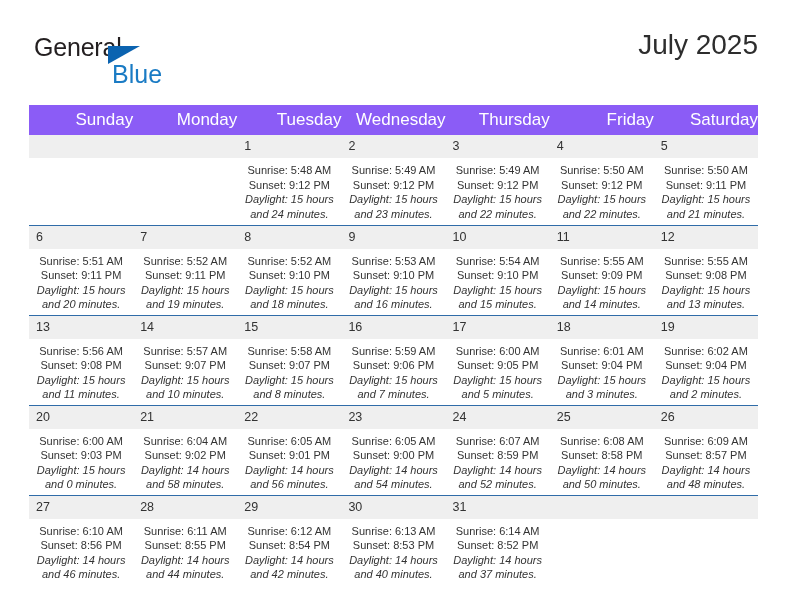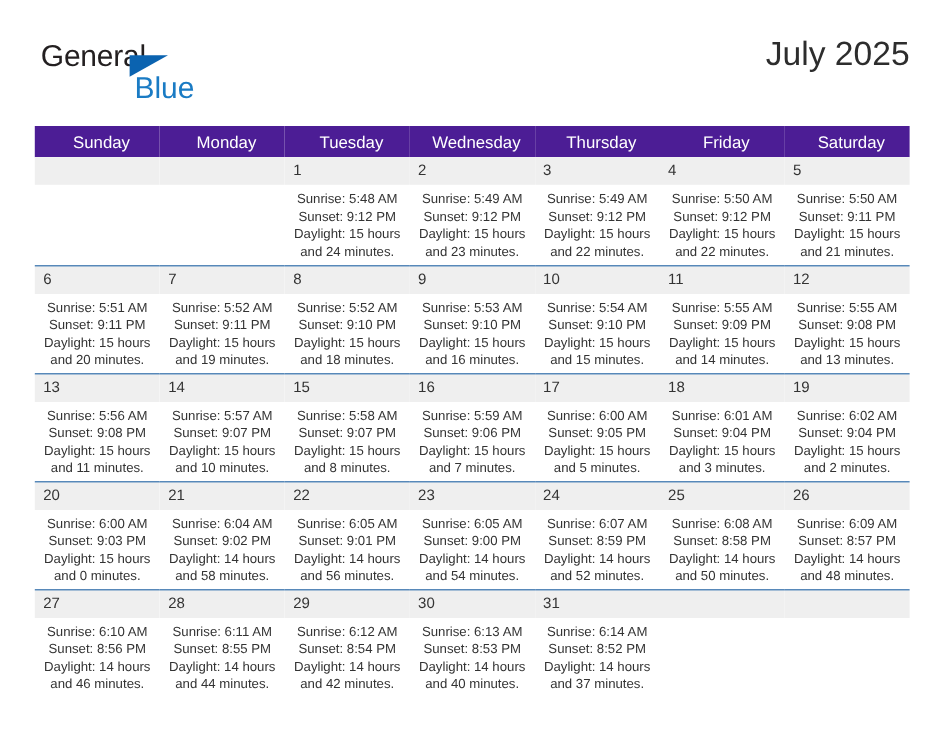--- a/index.html
+++ b/index.html
@@ -91,25 +91,25 @@
   .calendar {
     position: absolute;
     left: 29px;
     top: 105px;
     width: 729px;
     border-collapse: collapse;
     table-layout: fixed;
   }
 
   .calendar th {
-    background: #4c1d95;
+    background: #8b5cf6;
     color: #ffffff;
-    font-size: 14px;
+    font-size: 17px;
     font-weight: normal;
-    text-align: center;
+    text-align: right;
     padding: 5px 0 5px 7px;
     height: 20px;
     border: none;
   }
 
   .calendar td {
     vertical-align: top;
     padding: 0;
     border: none;
     border-top: 1.6px solid #2f6ca8;
@@ -131,21 +131,21 @@
   }
 
   .details {
     padding: 5px 7px 0 7px;
     font-size: 11px;
     line-height: 14.6px;
     color: #333333;
     text-align: center;
   }
   .details div { white-space: nowrap; }
-  .details .daylight { white-space: normal; }
+  .details .daylight { white-space: normal; font-style: italic; }
 </style>
 </head>
 <body>
 
 <div class="page">
 
   <div class="header">
 
     <div class="brand">
       <span class="brand-general">General</span>

